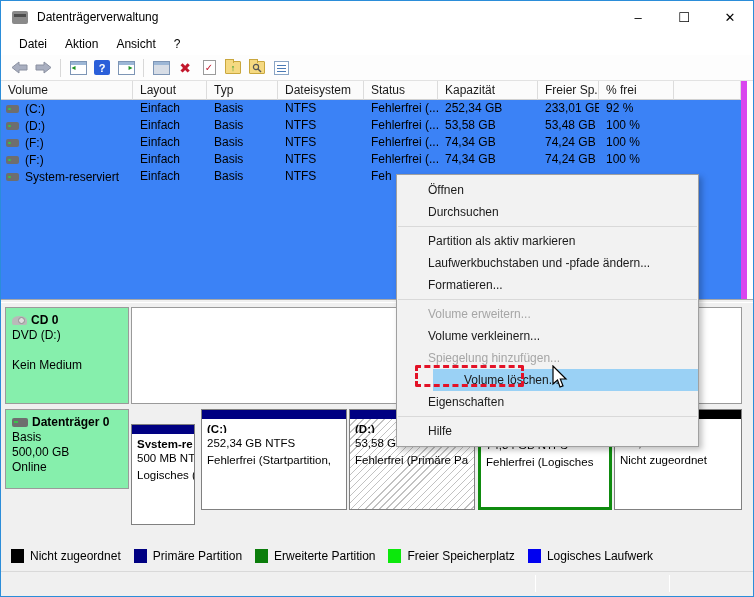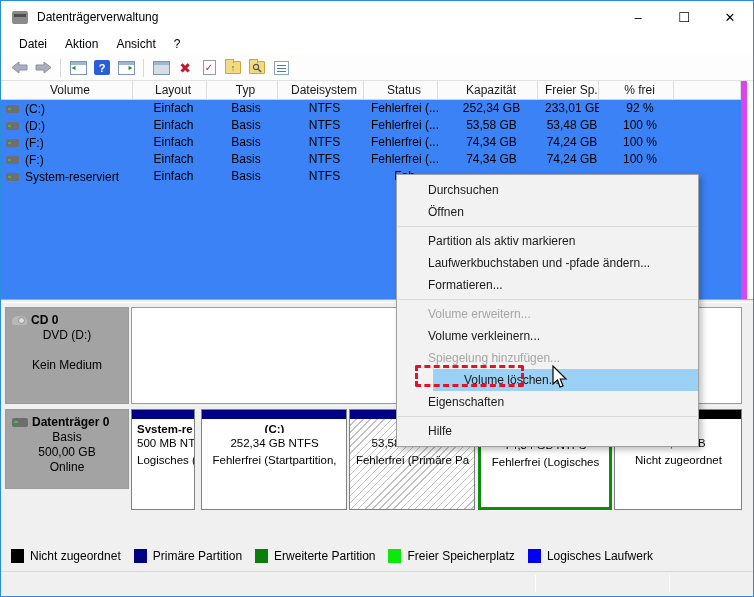--- a/index.html
+++ b/index.html
@@ -1,17 +1,17 @@
 <!DOCTYPE html>
 <html><head>
 <meta charset="utf-8">
 <style>
   html,body{margin:0;padding:0;background:#555;}
   *{box-sizing:border-box;font-family:"Liberation Sans","DejaVu Sans",sans-serif;}
-  .window{position:relative;width:754px;height:597px;background:#fff;border:1px solid #2b8dd9;overflow:hidden;text-align:center;}
+  .window{position:relative;width:754px;height:597px;background:#fff;border:1px solid #2b8dd9;overflow:hidden;}
 
   
   .titlebar{position:absolute;left:0;top:0;width:100%;height:32px;background:#fff;display:flex;align-items:center;}
   .app-icon{width:16px;height:13px;margin-left:11px;background:#8a8a8a;border-radius:2px;position:relative;}
   .app-icon::after{content:"";position:absolute;left:2px;top:3px;width:12px;height:3px;background:#4d4d4d;}
   .title-text{margin-left:9px;font-size:12px;color:#000;}
   .win-controls{margin-left:auto;display:flex;height:100%;}
   .win-btn{width:46px;height:100%;display:flex;align-items:center;justify-content:center;font-size:13px;color:#000;}
 
   
@@ -42,21 +42,21 @@
   .trow .cell{height:17px;font-size:12px;color:#000;padding:1px 0 0 7px;overflow:hidden;white-space:nowrap;background:transparent;}
   .vol-cell{display:flex;align-items:center;gap:6px;padding-left:5px !important;}
   .disk-ic{flex:0 0 auto;width:13px;height:8px;background:#6e6e6e;border-radius:2px;position:relative;}
   .disk-ic::after{content:"";position:absolute;left:2px;top:3px;width:3px;height:2px;background:#39c24a;border-radius:1px;}
 
   
   .splitter{position:absolute;left:0;top:298px;width:100%;height:4px;background:#f0f0f0;border-top:1px solid #a8a8a8;border-bottom:1px solid #fff;}
 
   
   .graph-pane{position:absolute;left:0;top:302px;width:100%;height:268px;background:#f0f0f0;}
-  .dev-label{position:absolute;background:#a3a3a3;border:1px solid #9a9a9a;padding:5px 6px;font-size:12px;color:#000;line-height:15px;}
+  .dev-label{position:absolute;background:#86efac;border:1px solid #9a9a9a;padding:5px 6px;font-size:12px;color:#000;line-height:15px;}
   .dev-label .dev-name{font-weight:bold;display:flex;align-items:center;gap:4px;}
   .cd-ic{width:15px;height:9px;background:#b9b9b9;border-radius:50% 50% 2px 2px;position:relative;}
   .cd-ic::after{content:"";position:absolute;right:2px;top:1px;width:5px;height:5px;border-radius:50%;background:#dedede;border:1px solid #8f8f8f;}
   .hdd-ic{width:16px;height:9px;background:#6e6e6e;border-radius:2px;position:relative;}
   .hdd-ic::after{content:"";position:absolute;left:2px;top:3px;width:4px;height:2px;background:#39c24a;}
   .media-area{position:absolute;background:#fff;border:1px solid #9a9a9a;}
   .part{position:absolute;background:#fff;border:1px solid #808080;font-size:11.5px;line-height:14px;color:#000;}
   .part .bar{height:9px;width:100%;}
   .part .ptxt{padding:3px 4px 0 5px;white-space:nowrap;overflow:hidden;}
   .part .pl1{font-weight:bold;height:14px;}
@@ -254,21 +254,21 @@
     <div class="dev-label" style="left:4px;top:106px;width:124px;height:80px;">
       <div class="dev-name">
           <span class="hdd-ic"></span>
           <span>Datenträger 0</span>
         </div>
       <div>Basis</div>
       <div>500,00 GB</div>
       <div>Online</div>
     </div>
 
-    <div class="part" style="left:130px;top:106px;width:64px;height:101px;">
+    <div class="part" style="left:130px;top:121px;width:64px;height:101px;">
       <div class="bar" style="background-color: rgb(0, 0, 130);"></div>
       <div class="ptxt pl1">System-re</div>
       <div class="ptxt">500 MB NT</div>
       <div class="ptxt">Logisches (</div>
     </div>
 
     <div class="part" style="left:200px;top:106px;width:146px;height:101px;">
       <div class="bar" style="background-color: rgb(0, 0, 130);"></div>
       <div class="ptxt pl1">(C:)</div>
       <div class="ptxt">252,34 GB NTFS</div>
@@ -321,22 +321,22 @@
         </div>
     </div>
   </div>
 
   <div class="statusbar">
     <span class="sb-sep" style="left:534px;"></span>
     <span class="sb-sep" style="left:668px;"></span>
   </div>
 
   <div class="ctx-menu">
+    <div class="ctx-item">Öffnen</div>
     <div class="ctx-item">Durchsuchen</div>
-    <div class="ctx-item">Öffnen</div>
     <div class="ctx-sep"></div>
     <div class="ctx-item">Partition als aktiv markieren</div>
     <div class="ctx-item">Laufwerkbuchstaben und -pfade ändern...</div>
     <div class="ctx-item">Formatieren...</div>
     <div class="ctx-sep"></div>
     <div class="ctx-item disabled">Volume erweitern...</div>
     <div class="ctx-item">Volume verkleinern...</div>
     <div class="ctx-item disabled">Spiegelung hinzufügen...</div>
     <div class="ctx-item hl">Volume löschen...</div>
     <div class="ctx-item">Eigenschaften</div>

